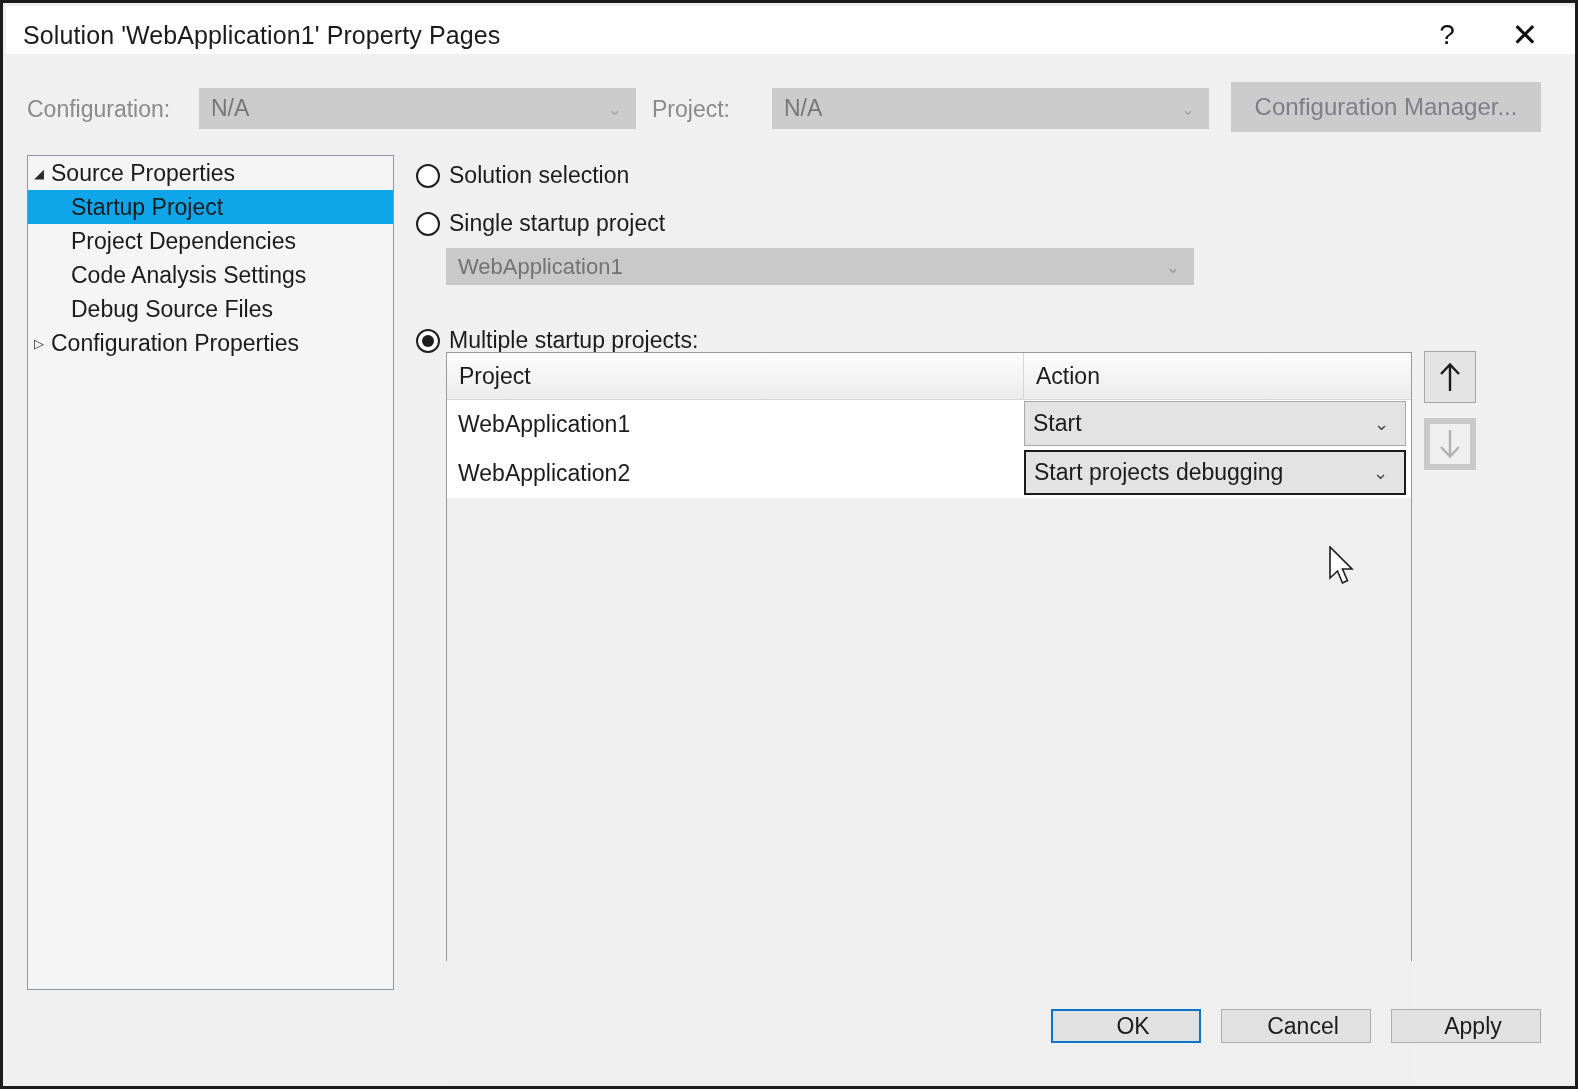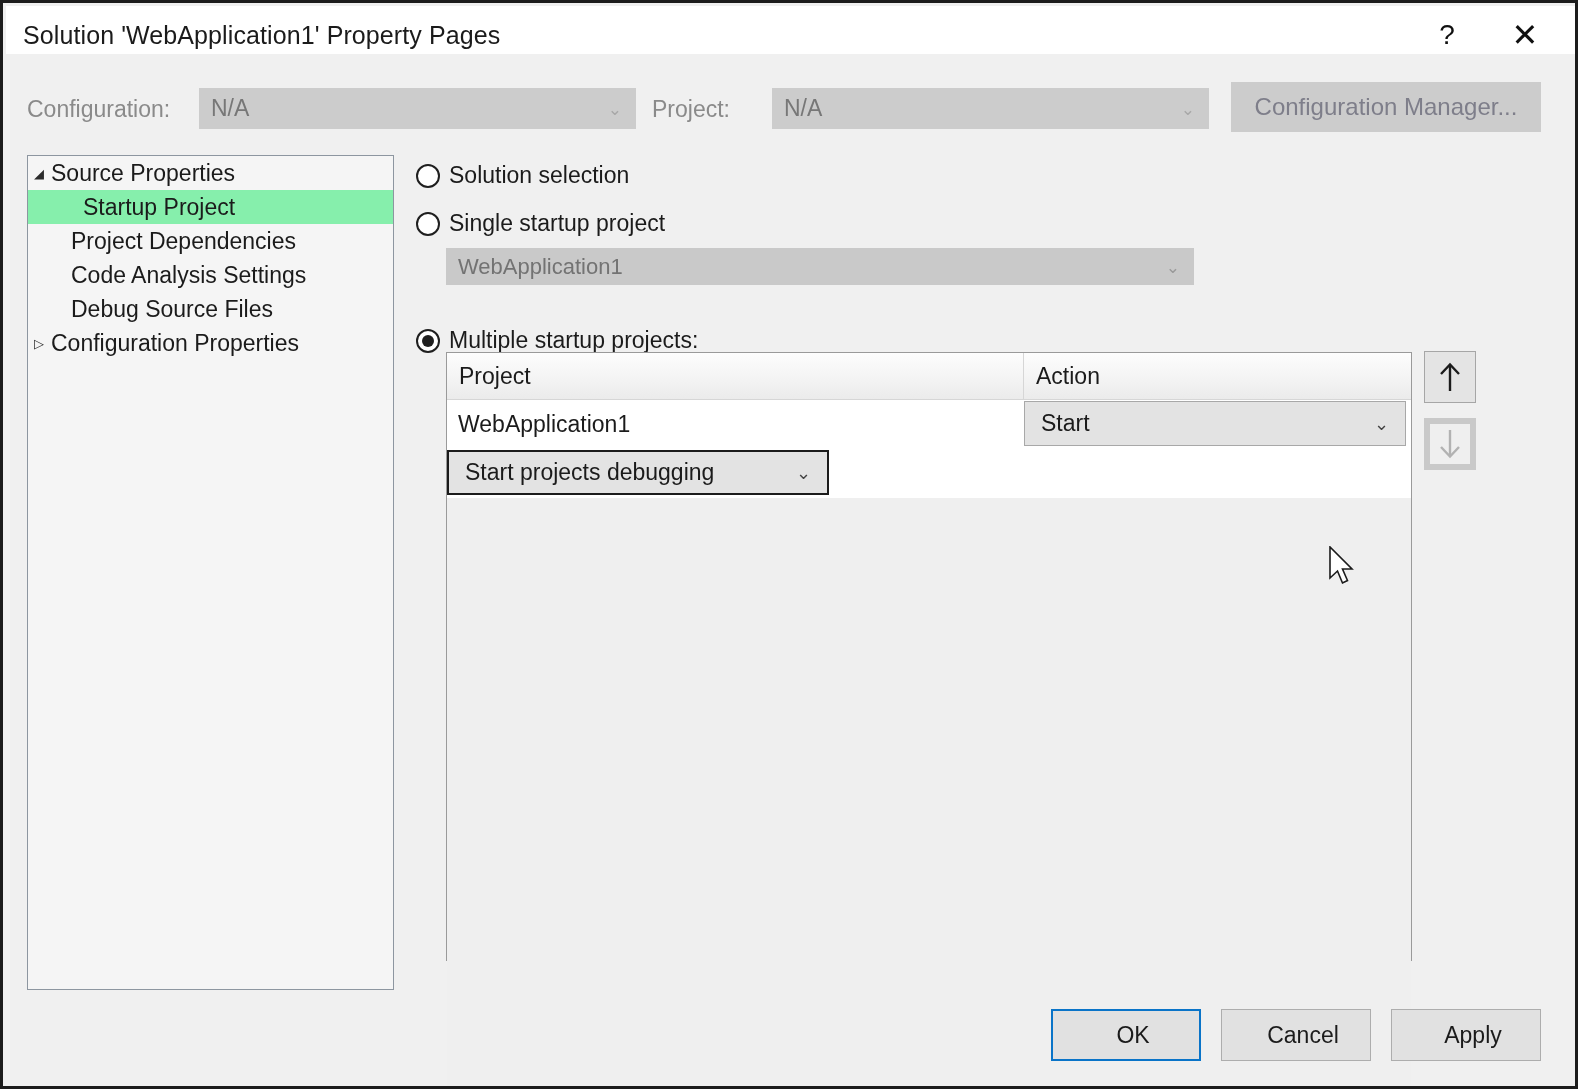--- a/index.html
+++ b/index.html
@@ -115,21 +115,21 @@
   .tree-item {
     position: relative;
     height: 34px;
     display: flex;
     align-items: center;
     font-size: 23px;
     color: #1b1b1b;
     white-space: nowrap;
     cursor: default;
   }
-  .tree-item.selected { background: #86efac; padding-left: 12px; }
+  .tree-item.selected { background: #0ea5e9; }
   .tree-item .expander {
     width: 22px;
     flex: 0 0 22px;
     text-align: center;
     font-size: 13px;
     color: #2b2b2b;
     line-height: 1;
   }
   .tree-item .tlabel { padding-left: 1px; }
   .tree-item.child .expander { visibility: hidden; }
@@ -224,21 +224,21 @@
   }
   .action-combo {
     position: absolute;
     left: 0; top: 1px;
     width: 382px; height: 45px;
     box-sizing: border-box;
     background: #e3e3e3;
     border: 1px solid #a8a8a8;
     display: flex;
     align-items: center;
-    padding-left: 16px;
+    padding-left: 8px;
     font-size: 23px;
     color: #1b1b1b;
     cursor: default;
     font-family: "Liberation Sans", sans-serif;
     white-space: nowrap;
   }
   .action-combo.focused {
     border: 2px solid #1b1b1b;
     background: #e3e3e3;
   }
@@ -276,21 +276,21 @@
     background: #efefef;
     display: flex;
     align-items: center;
     justify-content: center;
   }
   .arrow-svg { display: block; }
 
   
   .footer-btn {
     position: absolute;
-    height: 52px;
+    height: 34px;
     box-sizing: border-box;
     background: #e1e1e1;
     border: 1px solid #adadad;
     font-size: 23px;
     color: #1b1b1b;
     cursor: default;
     font-family: "Liberation Sans", sans-serif;
     padding-left: 20px;
   }
   #ok-btn { left: 1048px; top: 1006px; width: 150px; border: 2px solid #0a74c8; }
@@ -385,20 +385,21 @@
       <div class="grid-row">
         <div class="cell-project">WebApplication1</div>
         <div class="cell-action">
           <div class="action-combo">
             <span>Start</span>
             <span class="chev">⌄</span>
           </div>
         </div>
       </div>
       <div class="grid-row">
+        <div class="cell-project">WebApplication2</div>
         <div class="cell-action">
           <div class="action-combo focused">
             <span>Start projects debugging</span>
             <span class="chev">⌄</span>
           </div>
         </div>
       </div>
     </div>
     <div class="grid-filler"></div>
   </div>

